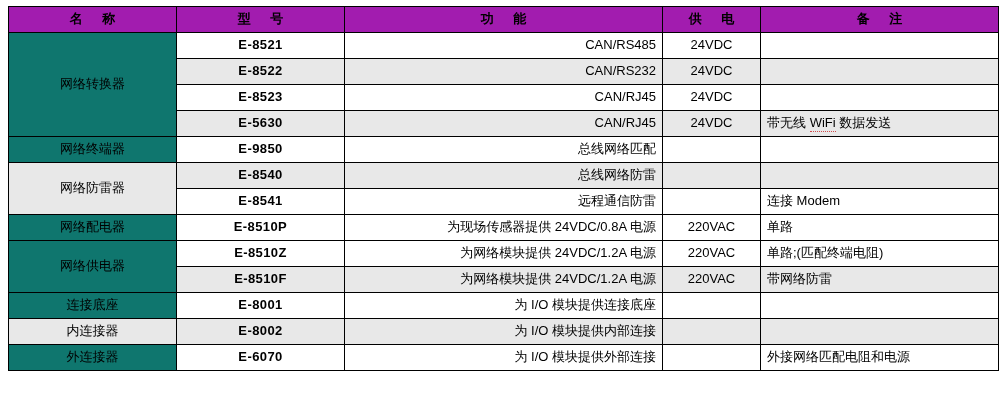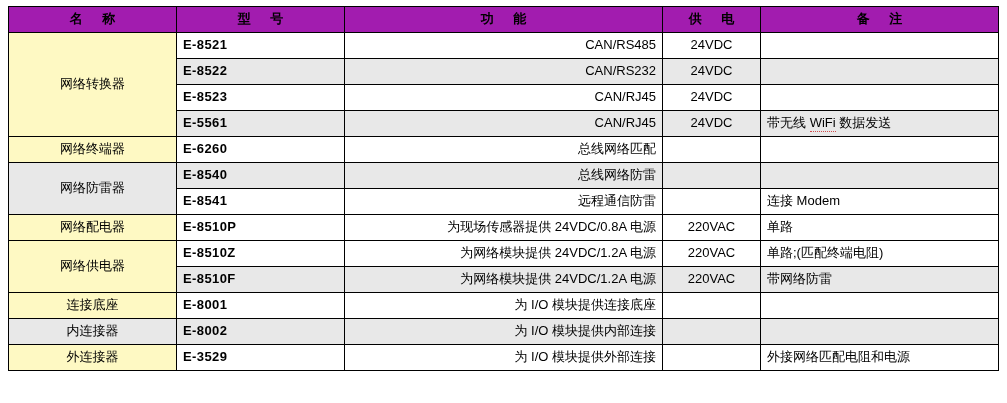--- a/index.html
+++ b/index.html
@@ -49,24 +49,25 @@
   }
   
   col.c-name  { width: 168px; }
   col.c-model { width: 168px; }
   col.c-func  { width: 318px; }
   col.c-power { width: 98px; }
   col.c-note  { width: 238px; }
 
   td.name-cell {
     text-align: center;
-    background: #fef9c3;
+    background: #0f766e;
     font-size: 13.5px;
   }
   td.model-cell {
+    text-align: center;
     font-weight: bold;
     font-size: 13.5px;
     letter-spacing: 0.4px;
   }
   td.func-cell {
     text-align: right;
     font-size: 12.5px;
   }
   td.power-cell {
     text-align: center;
@@ -124,28 +125,28 @@
           <td class="power-cell">24VDC</td>
           <td class="note-cell"></td>
         </tr>
         <tr>
           <td class="model-cell">E-8523</td>
           <td class="func-cell">CAN/RJ45</td>
           <td class="power-cell">24VDC</td>
           <td class="note-cell"></td>
         </tr>
         <tr class="shaded">
-          <td class="model-cell">E-5561</td>
+          <td class="model-cell">E-5630</td>
           <td class="func-cell">CAN/RJ45</td>
           <td class="power-cell">24VDC</td>
           <td class="note-cell">带无线 <span class="wifi-underline">WiFi</span> 数据发送</td>
         </tr>
         <tr>
           <td class="name-cell">网络终端器</td>
-          <td class="model-cell">E-6260</td>
+          <td class="model-cell">E-9850</td>
           <td class="func-cell">总线网络匹配</td>
           <td class="power-cell"></td>
           <td class="note-cell"></td>
         </tr>
         <tr class="shaded">
           <td class="name-cell" rowspan="2">网络防雷器</td>
           <td class="model-cell">E-8540</td>
           <td class="func-cell">总线网络防雷</td>
           <td class="power-cell"></td>
           <td class="note-cell"></td>
@@ -185,20 +186,20 @@
         </tr>
         <tr class="shaded">
           <td class="name-cell">内连接器</td>
           <td class="model-cell">E-8002</td>
           <td class="func-cell">为 I/O 模块提供内部连接</td>
           <td class="power-cell"></td>
           <td class="note-cell"></td>
         </tr>
         <tr>
           <td class="name-cell">外连接器</td>
-          <td class="model-cell">E-3529</td>
+          <td class="model-cell">E-6070</td>
           <td class="func-cell">为 I/O 模块提供外部连接</td>
           <td class="power-cell"></td>
           <td class="note-cell">外接网络匹配电阻和电源</td>
         </tr>
       </tbody>
   </table>
 </div>
 
 </body></html>

